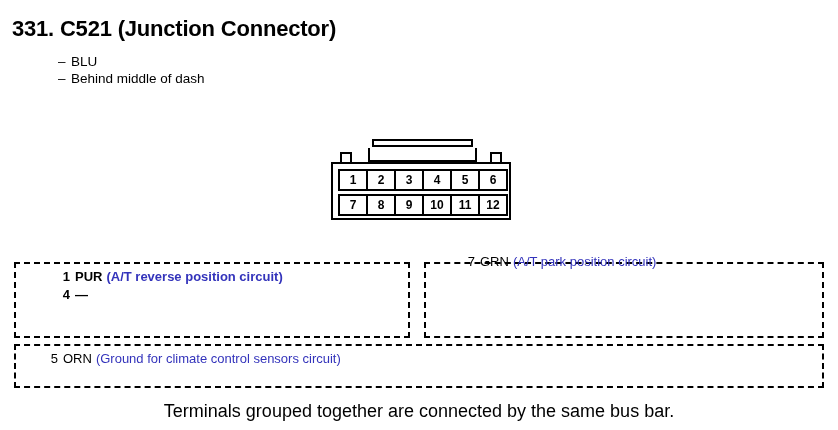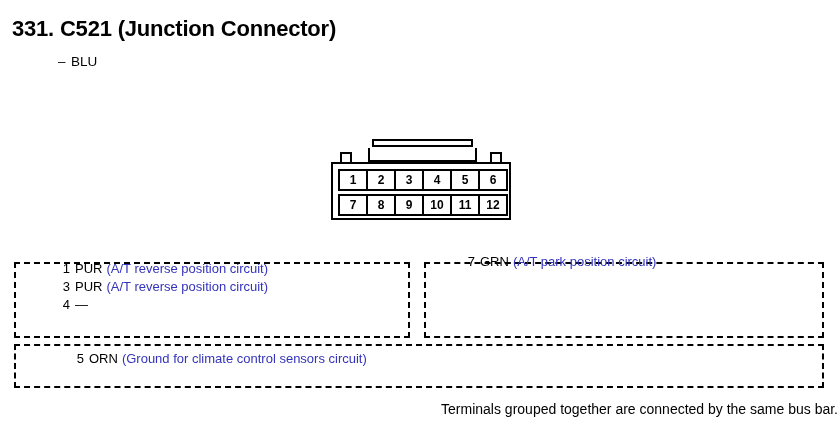--- a/index.html
+++ b/index.html
@@ -130,23 +130,23 @@
   #group-1 { left: 14px;  top: 262px; width: 396px; height: 76px; }
   #group-2 { left: 424px; top: 262px; width: 400px; height: 76px; }
   #group-3 { left: 14px;  top: 344px; width: 810px; height: 44px; }
 
   .pin-list {
     position: absolute;
     font-size: 13px;
     line-height: 18px;
     white-space: nowrap;
   }
-  #list-1 { left: 50px;  top: 260px; }
+  #list-1 { left: 50px;  top: 268px; font-weight: bold; }
   #list-2 { left: 455px; top: 253px; }
-  #list-3 { left: 64px;  top: 350px; }
+  #list-3 { left: 38px;  top: 350px; }
   #list-4 { left: 455px; top: 350px; }
 
   .pin-line { display: block; }
   .pin-num {
     display: inline-block;
     width: 20px;
     text-align: right;
     color: #000;
   }
   .pin-wire {
@@ -163,31 +163,32 @@
     margin-left: 5px;
     color: #000;
   }
 
   
   #footer {
     position: absolute;
     left: 0;
     right: 0;
     top: 401px;
-    text-align: right;
-    font-size: 14px;
+    text-align: center;
+    font-size: 18px;
   }
 </style>
 </head>
 <body>
 
 <div id="title">331. C521 (Junction Connector)</div>
 
 <div id="bullets">
   <div class="bullet-row"><span class="dash">–</span><span>BLU</span></div>
+  <div class="bullet-row"><span class="dash">–</span><span>Behind middle of dash</span></div>
 </div>
 
 <div id="connector">
   <div id="latch-outer"></div>
   <div id="latch-inner"></div>
   <div class="notch" id="notch-left"></div>
   <div class="notch" id="notch-right"></div>
 
   <div id="shell">
     <div class="pin-row" id="pin-row-top">
@@ -208,21 +209,20 @@
     </div>
   </div>
 </div>
 
 <div class="group-box" id="group-1"></div>
 <div class="group-box" id="group-2"></div>
 <div class="group-box" id="group-3"></div>
 
 <div class="pin-list" id="list-1">
   <span class="pin-line"><span class="pin-num">1</span><span class="pin-wire">PUR</span><span class="pin-desc">(A/T reverse position circuit)</span></span>
-  <span class="pin-line"><span class="pin-num">3</span><span class="pin-wire">PUR</span><span class="pin-desc">(A/T reverse position circuit)</span></span>
   <span class="pin-line"><span class="pin-num">4</span><span class="pin-empty">—</span></span>
 </div>
 
 <div class="pin-list" id="list-2">
   <span class="pin-line"><span class="pin-num">7</span><span class="pin-wire">GRN</span><span class="pin-desc">(A/T park position circuit)</span></span>
 </div>
 
 <div class="pin-list" id="list-3">
   <span class="pin-line"><span class="pin-num">5</span><span class="pin-wire">ORN</span><span class="pin-desc">(Ground for climate control sensors circuit)</span></span>
 </div>

